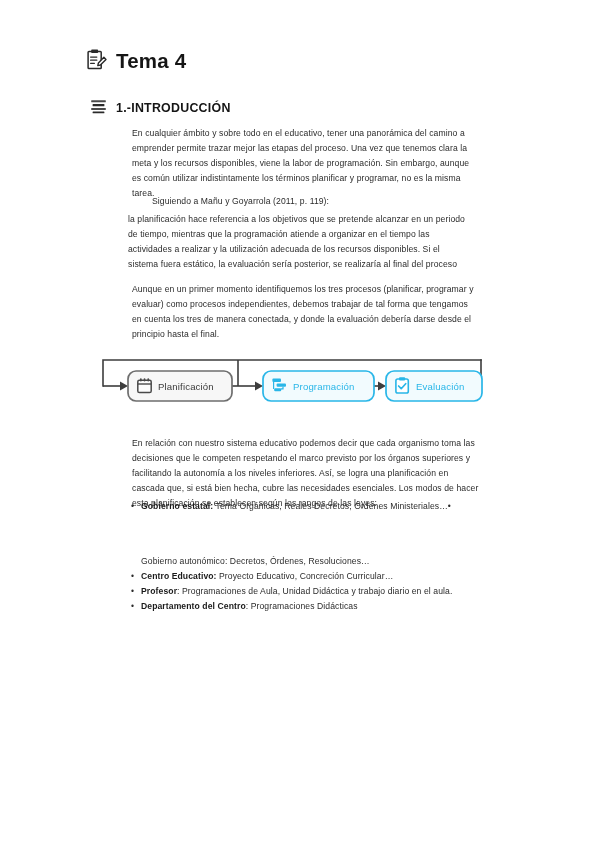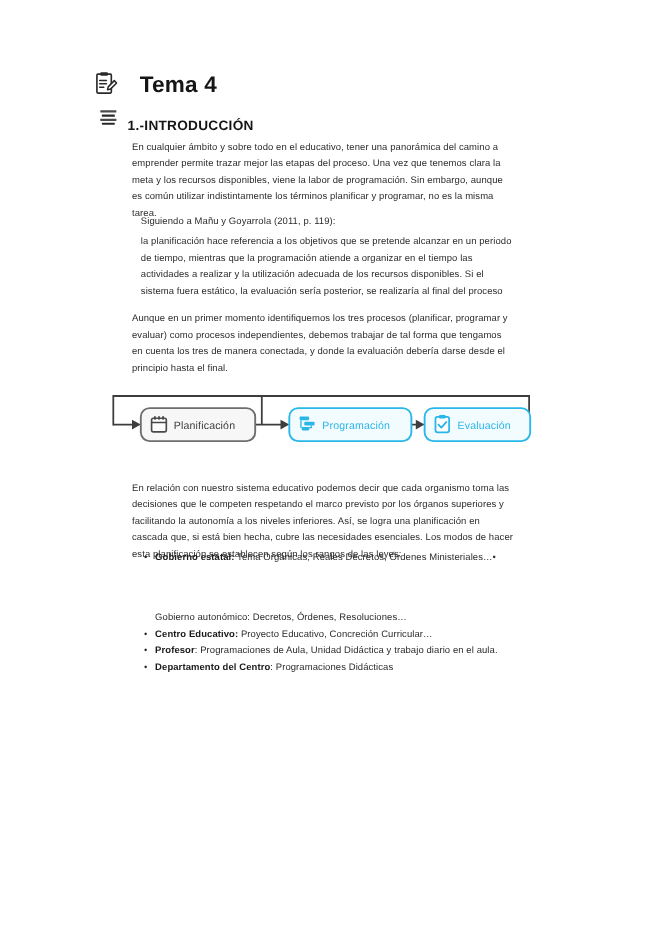--- a/index.html
+++ b/index.html
@@ -23,75 +23,75 @@
     width: 599px;
     height: 848px;
     background: #ffffff;
     padding: 0;
   }
 
   
   .doc-title-row {
     position: absolute;
     left: 86px;
-    top: 64px;
+    top: 48px;
     display: flex;
     align-items: center;
-    gap: 20px;
+    gap: 9px;
   }
   .doc-title-text {
     font-size: 20.5px;
     font-weight: 600;
     letter-spacing: 0.2px;
     color: #151515;
     line-height: 1;
   }
 
   
   .section-row {
     position: absolute;
     left: 90px;
     top: 98px;
     display: flex;
-    align-items: flex-end;
+    align-items: center;
     gap: 9px;
   }
   .section-text {
     font-size: 12.4px;
     font-weight: 700;
     letter-spacing: 0.25px;
     color: #151515;
     line-height: 1;
   }
 
   
   .body-block {
     position: absolute;
-    left: 120px;
+    left: 132px;
     width: 348px;
     font-size: 8.6px;
     line-height: 15.1px;
     color: #2b2b2b;
     text-align: left;
     letter-spacing: 0.09px;
   }
   .p1 { top: 126px; }
   .p3 { top: 282px; }
   .p4 { top: 436px; }
 
   .quote-block {
     position: absolute;
     left: 128px;
     width: 340px;
     font-size: 8.6px;
     line-height: 15.1px;
     color: #2b2b2b;
     letter-spacing: 0.09px;
   }
-  .quote-lead { top: 194px; }
+  .quote-lead { top: 194px; margin-left: 24px; }
   .quote-body { top: 212px; }
 
   
   .bullets {
     position: absolute;
     left: 130px;
     top: 499px;
     width: 344px;
     font-size: 8.6px;
     line-height: 15.1px;

